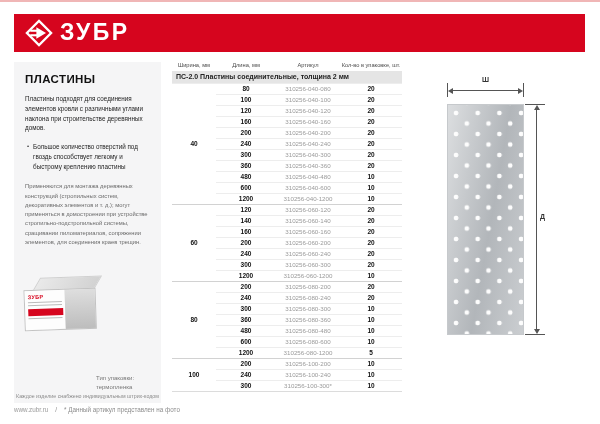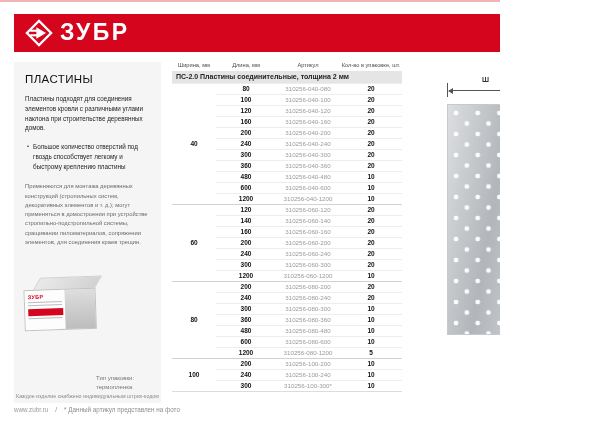--- a/index.html
+++ b/index.html
@@ -1,31 +1,31 @@
 <!DOCTYPE html>
 <html><head>
 <meta charset="utf-8">
 <style>
   * { margin:0; padding:0; box-sizing:border-box; }
   html,body { background:#fff; }
   body { font-family:"Liberation Sans","DejaVu Sans",sans-serif; }
-  .page { position:relative; width:500px; height:424px; background:#fff; overflow:hidden; }
+  .page { position:relative; width:600px; height:424px; background:#fff; overflow:hidden; }
 
   
   .cutline { position:absolute; left:0; top:0; width:600px; height:2px; background:#f0b6b6; }
 
   
   .banner { position:absolute; left:14px; top:14px; width:571px; height:38px; background:#d6051e; display:flex; align-items:center; padding-left:11px; }
   .logo { display:flex; align-items:center; gap:7px; }
   .logo svg { display:block; }
   .logo-text { color:#fff; font-weight:bold; font-size:23px; letter-spacing:2.5px; line-height:1; padding-bottom:2px; }
 
   
   .panel { position:absolute; left:14px; top:62px; width:147px; height:341px; background:#f5f5f6; padding:11px 10px 0 11px; }
-  .panel-title { font-size:11.5px; font-weight:normal; color:#111; letter-spacing:.4px; margin-bottom:9px; }
+  .panel-title { font-size:11.5px; font-weight:bold; color:#111; letter-spacing:.4px; margin-bottom:9px; }
   .panel-intro { font-size:6.3px; line-height:1.55; color:#1d1d1d; margin-bottom:9px; }
   .panel-bullet { display:flex; gap:4px; font-size:6.3px; line-height:1.55; color:#1d1d1d; margin-bottom:11px; padding-left:2px; }
   .panel-bullet .dot { font-size:6px; color:#333; }
   .panel-details { font-size:5.8px; line-height:1.6; color:#6a6a6a; }
 
   
   .pkg { position:absolute; left:24px; top:276px; width:74px; height:56px; transform:rotate(-2deg); }
   .pkg-top { position:absolute; left:9px; top:1px; width:62px; height:13px; background:linear-gradient(90deg,#e9e9e9,#d2d2d2); transform:skewX(-32deg); transform-origin:bottom left; border:1px solid #cfcfcf; }
   .pkg-front { position:absolute; left:0; top:13px; width:72px; height:41px; background:linear-gradient(180deg,#efefef,#c8c8c8); border:1px solid #c2c2c2; display:flex; }
   .pkg-label { width:40px; height:100%; background:#fdfdfd; padding:3px 2px 2px 3px; }

